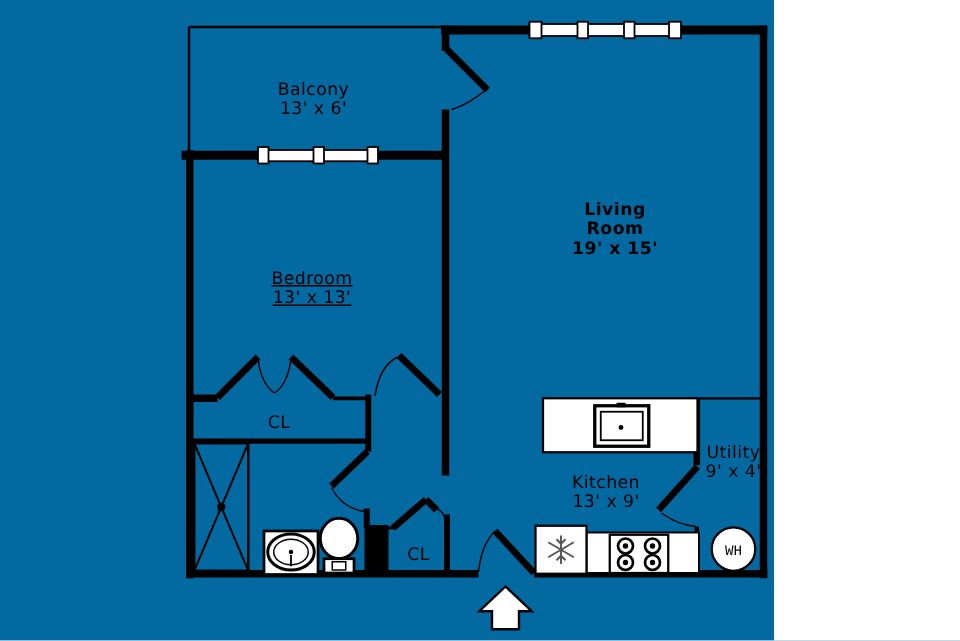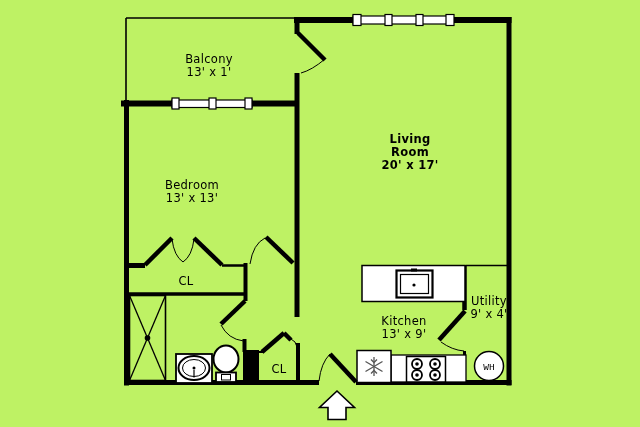--- a/index.html
+++ b/index.html
@@ -1,19 +1,19 @@
 <!DOCTYPE html>
 <html><head>
 <meta charset="utf-8">
 <style>
   html,body { margin:0; padding:0; background:#ffffff; }
   #stage {
     position:relative;
-    width:640px; height:427px;
-    background:#bef264;
+    width:516px; height:427px;
+    background:#0369a1;
     font-family:"DejaVu Sans", sans-serif;
     overflow:hidden;
   }
   #plan-svg { position:absolute; left:0; top:0; }
   .room-label {
     position:absolute;
     transform:translateX(-50%);
     text-align:center;
     font-size:11.5px;
     line-height:13px;
@@ -172,30 +172,30 @@
   <g stroke="#000" fill="none">
     <line x1="465" y1="311" x2="439" y2="340" stroke-width="4.5"></line>
     <path d="M441,342 Q452,350 464,351" stroke-width="1"></path>
   </g>
 
   <polygon points="337,391 319.5,407.5 328,407.5 328,419.5 346,419.5 346,407.5 354.5,407.5" fill="#fff" stroke="#000" stroke-width="1.6"></polygon>
 </svg>
 
 <div class="room-label" style="left:209px; top:53px;">
   <span>Balcony</span>
-  <span>13' x 1'</span>
+  <span>13' x 6'</span>
 </div>
 
 <div class="room-label" style="left:410px; top:133px;font-weight:bold;">
   <span>Living</span>
   <span>Room</span>
-  <span>20' x 17'</span>
-</div>
-
-<div class="room-label" style="left:192px; top:179px;">
+  <span>19' x 15'</span>
+</div>
+
+<div class="room-label" style="left:208px; top:179px;text-decoration:underline;">
   <span>Bedroom</span>
   <span>13' x 13'</span>
 </div>
 
 <div class="room-label" style="left:404px; top:315px;">
   <span>Kitchen</span>
   <span>13' x 9'</span>
 </div>
 
 <div class="room-label" style="left:489px; top:295px;">

